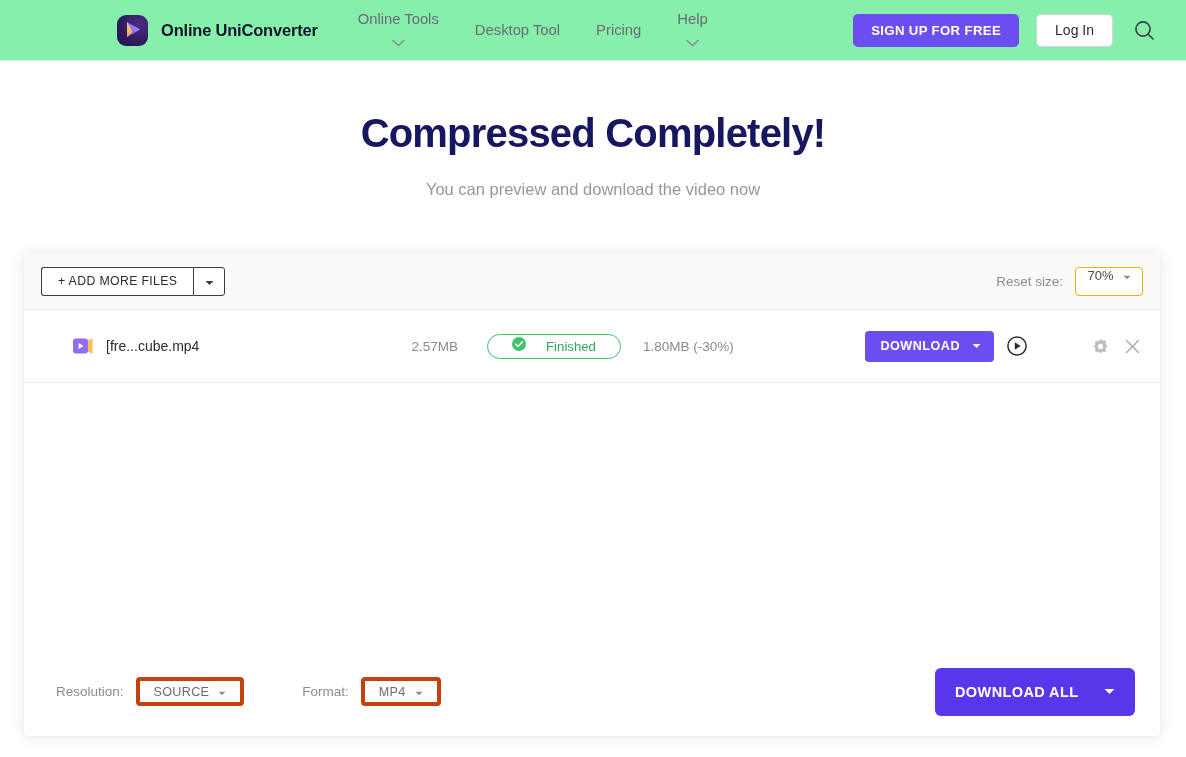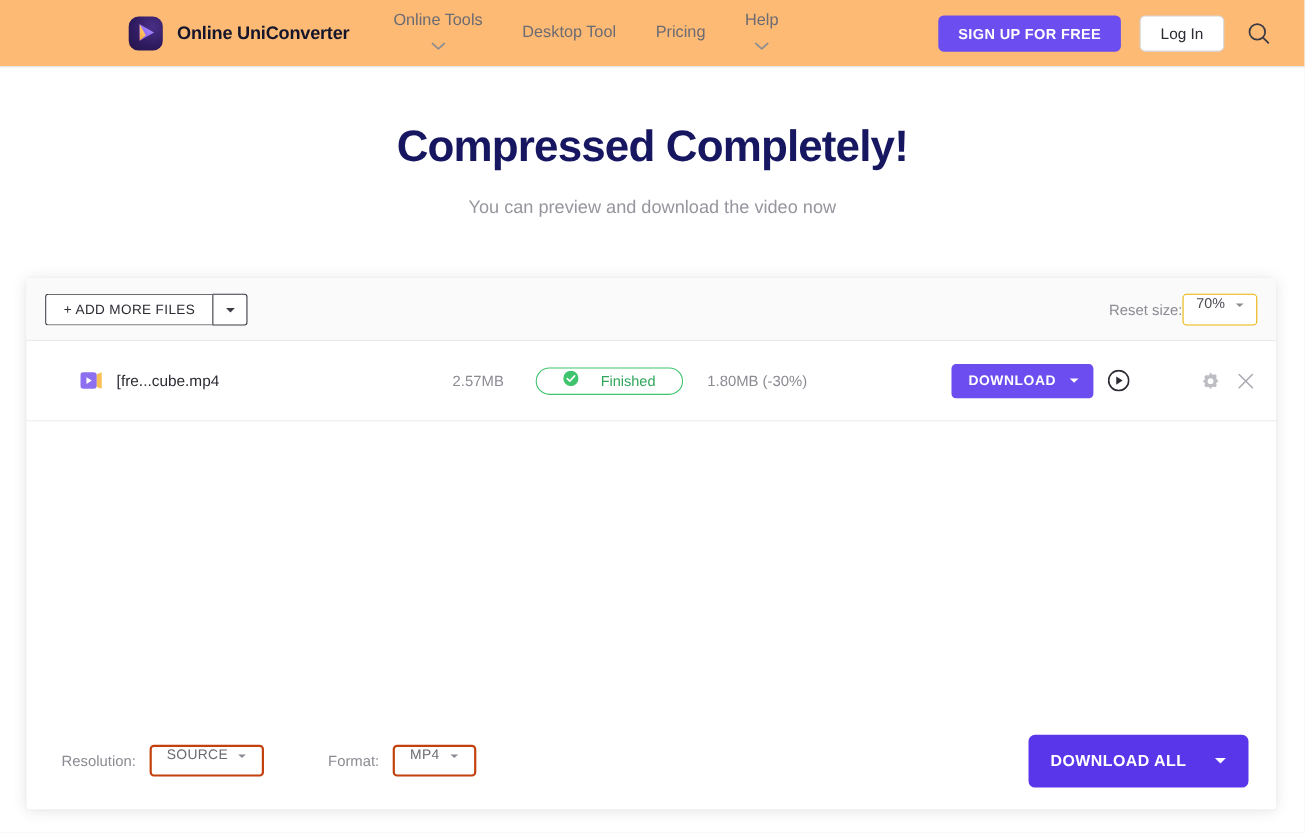--- a/index.html
+++ b/index.html
@@ -7,21 +7,21 @@
     width: 1186px; height: 757px;
     font-family: "Liberation Sans", sans-serif;
     background: #f2f2f2;
     overflow: hidden;
   }
   .page { position: relative; width: 1186px; height: 757px; background:#fff; }
 
   
   .header {
     position: absolute; left:0; top:0; width:1186px; height:61px;
-    background:#fdba74; border-bottom:1px solid #e8e8ea;
+    background:#86efac; border-bottom:1px solid #e8e8ea;
     display:flex; align-items:center;
   }
   .brand { display:flex; align-items:center; margin-left:117px; }
   .logo-mark {
     width:31px; height:31px; border-radius:9px;
     background: radial-gradient(circle at 70% 30%, #4a2f86 0%, #2e1a5e 60%, #241448 100%);
     display:flex; align-items:center; justify-content:center;
     position:relative; overflow:hidden;
   }
   .logo-mark svg { display:block; }
@@ -78,21 +78,21 @@
     border:1px solid #3b3b44; border-right:none; border-radius:3px 0 0 3px;
     background:#fff; font-size:12.3px; color:#2b2b33; letter-spacing:.35px;
     padding:0 16px; display:flex; align-items:center; cursor:pointer;
     white-space:nowrap;
   }
   .btn-addmore-caret {
     border:1px solid #3b3b44; border-radius:0 3px 3px 0; background:#fff;
     width:32px; display:flex; align-items:center; justify-content:center;
     cursor:pointer;
   }
-  .toolbar-right { margin-left:auto; display:flex; align-items:center; }
+  .toolbar-right { margin-left:auto; display:flex; align-items:center; gap:12px; }
   .reset-label { font-size:13.5px; color:#8b8b93; }
   .reset-select {
     border:1px solid #eab308; border-radius:4px; background:#fff; height:29px;
     min-width:68px; padding:0 11px; display:flex; 
     justify-content:center; gap:9px; font-size:13px; color:#4a4a52; cursor:pointer;
   }
 
   
   .file-row {
     height:73px; display:flex; align-items:center;
@@ -125,22 +125,22 @@
 
   
   .card-body { height:265px; }
 
   
   .card-footer {
     height:87px; display:flex; align-items:center; padding:0 25px 0 32px;
   }
   .ctl-label { font-size:13.5px; color:#8b8b93; }
   .ctl-select {
-    margin-left:12px; border:2px solid #c2410c; border-radius:4px; background:#fff;
-    height:29px; padding:0 14px; display:flex; align-items:flex-start;
+    margin-left:12px; border:4px solid #c2410c; border-radius:4px; background:#fff;
+    height:29px; padding:0 14px; display:flex; align-items:center;
     justify-content:center; gap:9px; font-size:12.6px; color:#6a6a72; cursor:pointer;
     letter-spacing:.3px;
   }
   .gap-between { width:58px; }
   .btn-download-all {
     margin-left:auto; background:#5a36ea; color:#fff; border-radius:6px;
     height:48px; width:200px; display:flex; align-items:center; cursor:pointer;
     border:none; padding:0 20px;
   }
   .btn-download-all .lbl {

